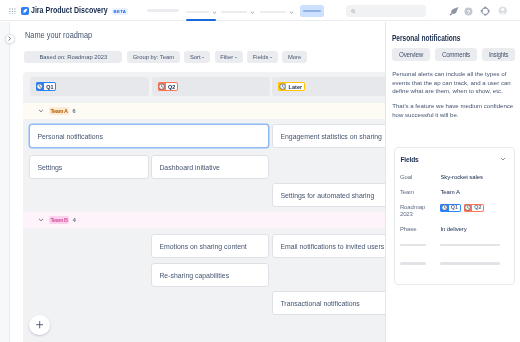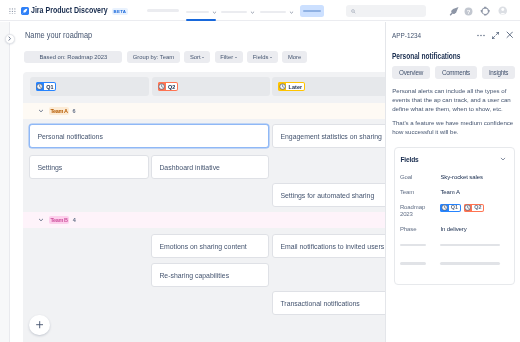--- a/index.html
+++ b/index.html
@@ -311,39 +311,20 @@
       </div>
   </div>
 
   <div class="fab">
     <svg width="7.4" height="7.4" viewBox="0 0 12 12">
       <path d="M6 0.9 L6 11.1 M0.9 6 L11.1 6" stroke="#44546F" stroke-width="1.5" stroke-linecap="round"></path>
     </svg>
   </div>
 
   <div class="panel">
-    <div class="panel-head">
-      <span class="panel-key">APP-1234</span>
-      <span class="panel-acts">
-        <svg width="8" height="3" viewBox="0 0 16 6">
-          <g fill="#44546F">
-              <circle cx="2" cy="3" r="1.3"></circle>
-              <circle cx="8" cy="3" r="1.3"></circle>
-              <circle cx="14" cy="3" r="1.3"></circle>
-            </g>
-        </svg>
-        <svg width="7" height="7" viewBox="0 0 12 12">
-          <path d="M11 1 L7 5 M11 1 L11 4 M11 1 L8 1" stroke="#44546F" stroke-width="1.2" fill="none" stroke-linecap="round"></path>
-          <path d="M1 11 L5 7 M1 11 L1 8 M1 11 L4 11" stroke="#44546F" stroke-width="1.2" fill="none" stroke-linecap="round"></path>
-        </svg>
-        <svg width="7.5" height="7.5" viewBox="0 0 12 12">
-          <path d="M1.6 1.6 L10.4 10.4 M10.4 1.6 L1.6 10.4" stroke="#42526E" stroke-width="1.3" stroke-linecap="round"></path>
-        </svg>
-      </span>
-    </div>
     <div class="panel-title">Personal notifications</div>
     <div class="tabs">
         <div class="tab">Overview</div>
         <div class="tab">Comments</div>
         <div class="tab">Insights</div>
       </div>
     <div class="para">Personal alerts can include all the types of events that the ap can track, and a user can define what are them, when to show, etc.</div>
     <div class="para">That's a feature we have medium confidence how successful it will be.</div>
     <div class="fields">
       <div class="fields-head">

